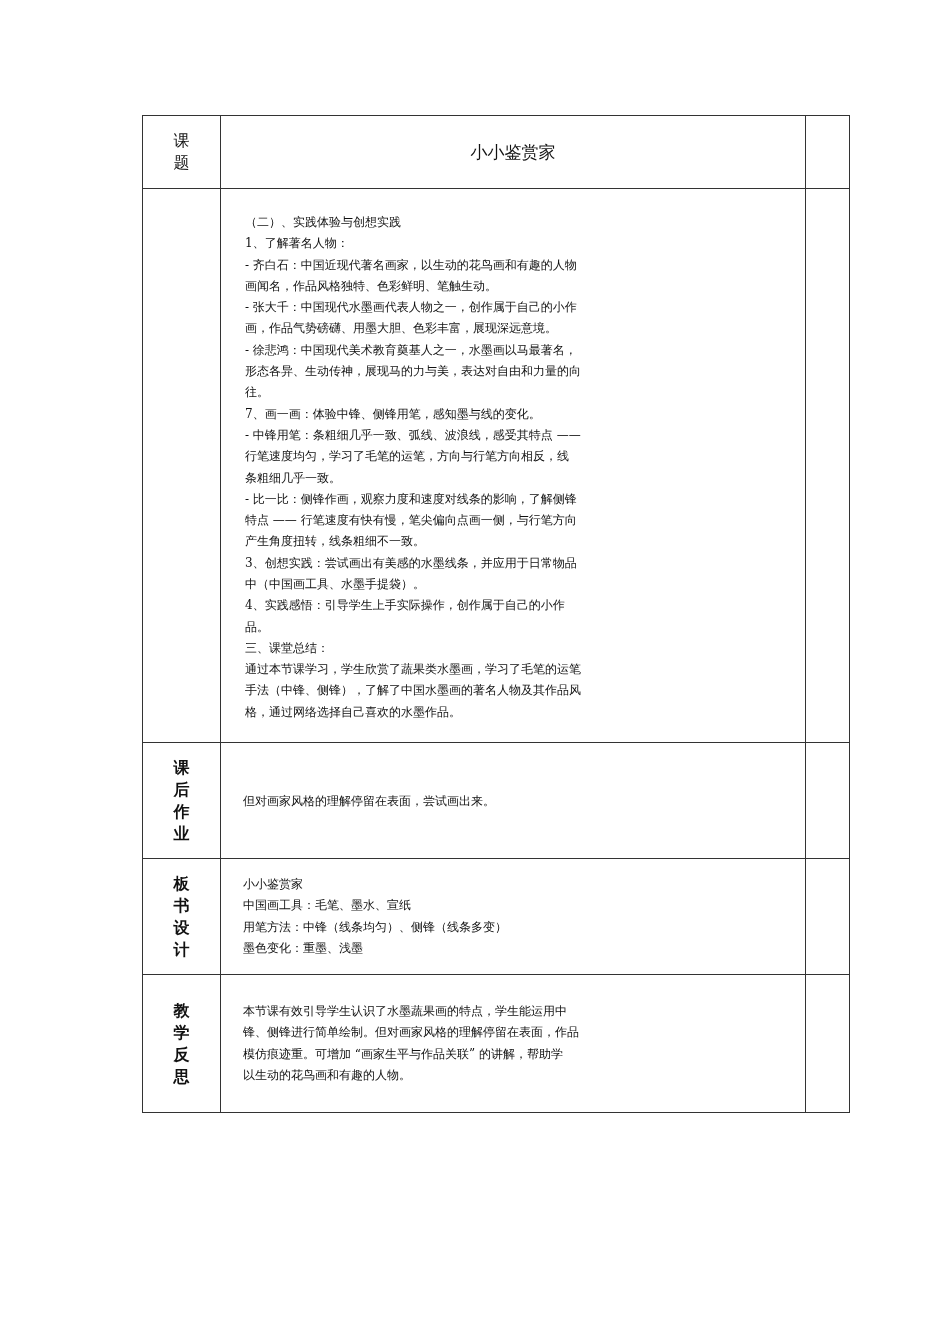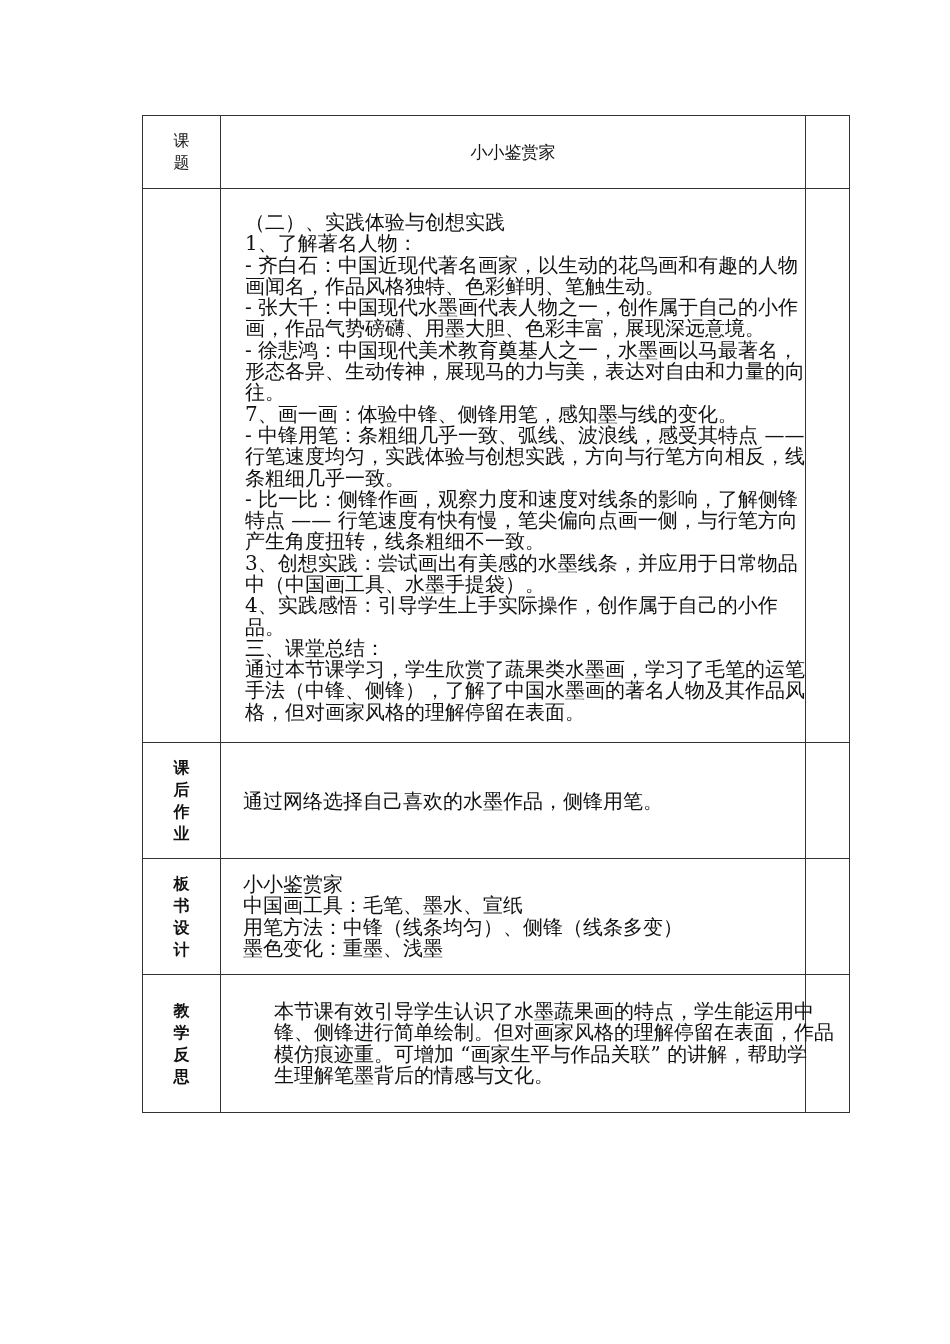--- a/index.html
+++ b/index.html
@@ -54,35 +54,35 @@
 
     .title-text {
       text-align: center;
       font-family: "DejaVu Sans", "Liberation Sans", sans-serif;
       font-size: 17px;
       color: #111;
     }
 
     .body-cell {
       padding: 0 22px 0 22px !important;
-      font-size: 20px;
+      font-size: 12px;
       line-height: 21.3px;
       color: #111;
     }
     .body-cell .line { display: block; white-space: nowrap; }
 
     tr.r-title   td { height: 72px; }
     tr.r-process td { height: 553px; }
     tr.r-homework td { height: 115px; }
     tr.r-board   td { height: 115px; }
     tr.r-reflect td { height: 137px; }
 
     .process-inner { padding-top: 14px; padding-bottom: 10px; padding-left: 2px; }
     .homework-inner { padding-top: 2px; }
-    .reflect-inner { padding-top: 0px; margin-left: 31px; }
+    .reflect-inner { padding-top: 0px; }
   </style>
 </head>
 <body>
 
 <div class="page">
   <table class="plan">
     <colgroup>
       <col class="c-label">
       <col class="c-body">
       <col class="c-extra">
@@ -106,48 +106,48 @@
           <span class="line">1、了解著名人物：</span>
           <span class="line">- 齐白石：中国近现代著名画家，以生动的花鸟画和有趣的人物</span>
           <span class="line">画闻名，作品风格独特、色彩鲜明、笔触生动。</span>
           <span class="line">- 张大千：中国现代水墨画代表人物之一，创作属于自己的小作</span>
           <span class="line">画，作品气势磅礴、用墨大胆、色彩丰富，展现深远意境。</span>
           <span class="line">- 徐悲鸿：中国现代美术教育奠基人之一，水墨画以马最著名，</span>
           <span class="line">形态各异、生动传神，展现马的力与美，表达对自由和力量的向</span>
           <span class="line">往。</span>
           <span class="line">7、画一画：体验中锋、侧锋用笔，感知墨与线的变化。</span>
           <span class="line">- 中锋用笔：条粗细几乎一致、弧线、波浪线，感受其特点 ——</span>
-          <span class="line">行笔速度均匀，实践体验与创想实践，方向与行笔方向相反，线</span>
+          <span class="line">行笔速度均匀，学习了毛笔的运笔，方向与行笔方向相反，线</span>
           <span class="line">条粗细几乎一致。</span>
           <span class="line">- 比一比：侧锋作画，观察力度和速度对线条的影响，了解侧锋</span>
           <span class="line">特点 —— 行笔速度有快有慢，笔尖偏向点画一侧，与行笔方向</span>
           <span class="line">产生角度扭转，线条粗细不一致。</span>
           <span class="line">3、创想实践：尝试画出有美感的水墨线条，并应用于日常物品</span>
           <span class="line">中（中国画工具、水墨手提袋）。</span>
           <span class="line">4、实践感悟：引导学生上手实际操作，创作属于自己的小作</span>
           <span class="line">品。</span>
           <span class="line">三、课堂总结：</span>
           <span class="line">通过本节课学习，学生欣赏了蔬果类水墨画，学习了毛笔的运笔</span>
           <span class="line">手法（中锋、侧锋），了解了中国水墨画的著名人物及其作品风</span>
-          <span class="line">格，但对画家风格的理解停留在表面。</span>
+          <span class="line">格，通过网络选择自己喜欢的水墨作品。</span>
         </div>
       </td>
       <td class="divider-light"></td>
     </tr>
 
     <tr class="r-homework">
       <td class="label-cell">
         <span class="ch">课</span>
         <span class="ch">后</span>
         <span class="ch">作</span>
         <span class="ch">业</span>
       </td>
       <td class="body-cell divider-light">
         <div class="homework-inner">
-          <span class="line">通过网络选择自己喜欢的水墨作品，侧锋用笔。</span>
+          <span class="line">但对画家风格的理解停留在表面，尝试画出来。</span>
         </div>
       </td>
       <td class="divider-light"></td>
     </tr>
 
     <tr class="r-board">
       <td class="label-cell">
         <span class="ch">板</span>
         <span class="ch">书</span>
         <span class="ch">设</span>
@@ -167,20 +167,20 @@
         <span class="ch">教</span>
         <span class="ch">学</span>
         <span class="ch">反</span>
         <span class="ch">思</span>
       </td>
       <td class="body-cell divider-light">
         <div class="reflect-inner">
           <span class="line">本节课有效引导学生认识了水墨蔬果画的特点，学生能运用中</span>
           <span class="line">锋、侧锋进行简单绘制。但对画家风格的理解停留在表面，作品</span>
           <span class="line">模仿痕迹重。可增加 “画家生平与作品关联” 的讲解，帮助学</span>
-          <span class="line">生理解笔墨背后的情感与文化。</span>
+          <span class="line">以生动的花鸟画和有趣的人物。</span>
         </div>
       </td>
       <td class="divider-light"></td>
     </tr>
   </tbody>
     </table>
 </div>
 
 </body></html>

